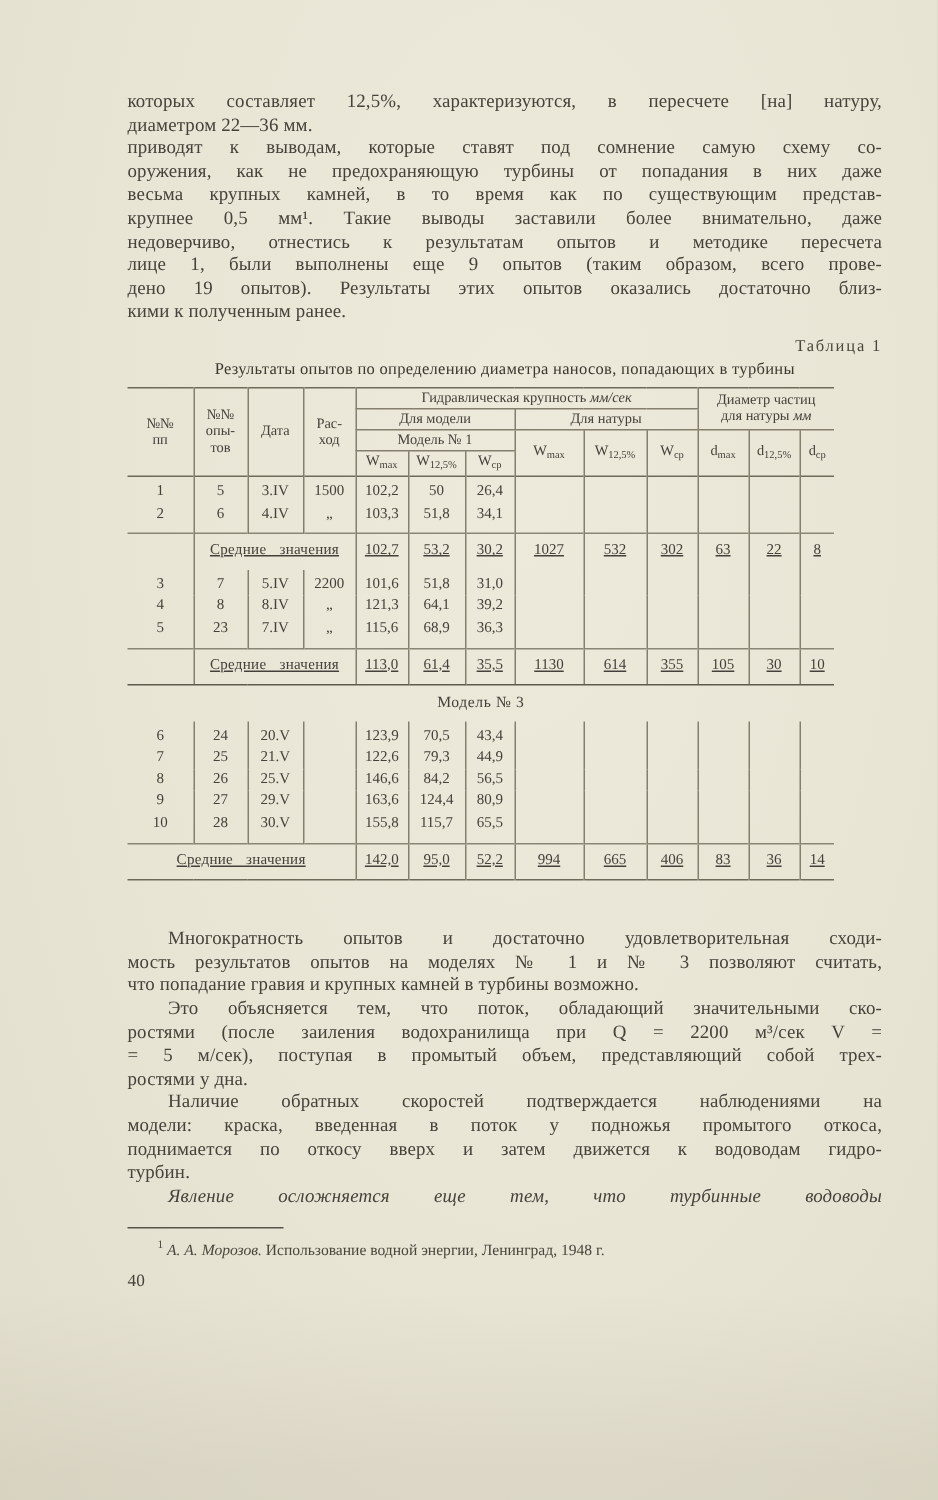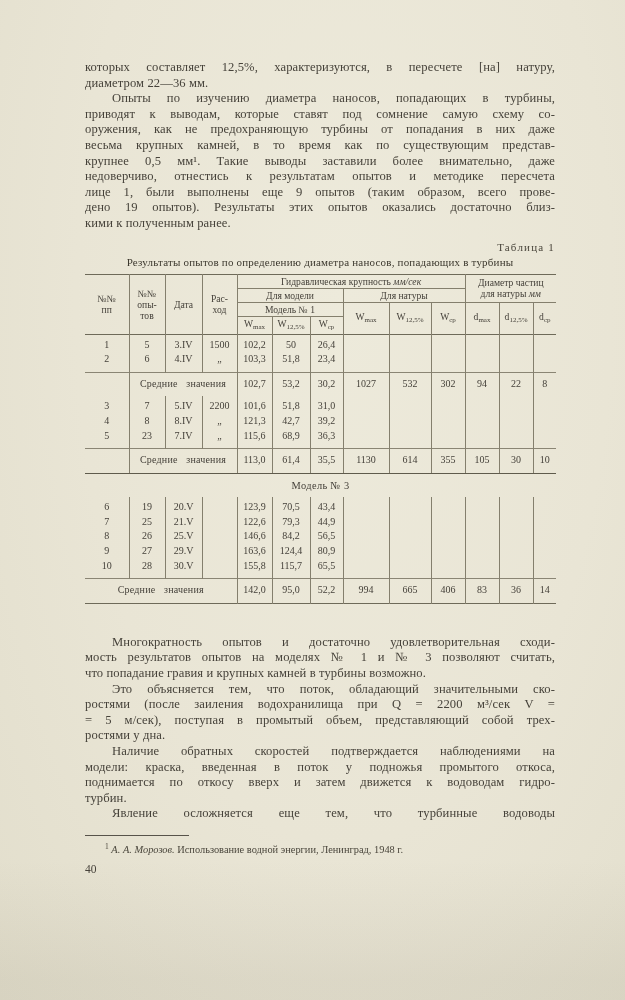--- a/index.html
+++ b/index.html
@@ -6,32 +6,32 @@
   body{
     width:625px;height:1000px;
     font-family:"Liberation Serif","DejaVu Serif",serif;
     background:#d8d4c4;
     overflow:hidden;
   }
   .page{
     position:relative;
     width:625px;height:1000px;
     box-sizing:border-box;
-    padding:60px 70px 0 85px;
+    padding:60px 37px 0 85px;
     background:
       linear-gradient(180deg, rgba(0,0,0,0) 86%, rgba(90,82,60,0.08) 98%),
       radial-gradient(ellipse at 55% 30%, #edeadb 0%, #e9e5d5 55%, #e2decc 100%);
     color:#46423a;
   }
   
   .para{font-size:12.6px;line-height:15.6px;letter-spacing:0.1px;}
   .tline{text-align:justify;text-align-last:justify;}
   .tline.tlast{text-align-last:auto;}
   .tline.tindent{text-indent:27px;}
-  .jlast .tline{text-align-last:justify !important;}
+  .jlast .tline{text-align-last:justify !important;font-style:italic;}
 
   
   .tbl-label{
     margin-top:9px;
     text-align:right;
     font-size:11px;
     letter-spacing:1.2px;
     color:#4a463c;
   }
   .tbl-caption{
@@ -63,21 +63,21 @@
   .t .no-bl{border-left:none;}
   .t thead th{font-size:9.6px;line-height:11px;}
   .t thead .pre{white-space:pre-line;}
   .t thead .rule-b{border-bottom:1px solid #847f6d;}
   .t tbody td{font-size:10px;line-height:12.6px;}
   .t tbody tr:first-child td{border-top:1px solid #6e6a59;}
   .t sub{font-size:7px;vertical-align:-2px;letter-spacing:0;}
   .t .unit{font-style:italic;}
   .t tr.row-first td{padding-top:4px;}
   .t tr.row-last td{padding-bottom:6px;}
-  .t tr.avg-row td{border-top:1px solid #8a8574;padding-top:5px;padding-bottom:6px;}
+  .t tr.avg-row td{border-top:1px solid #8a8574;padding-top:5px;padding-bottom:6px;text-decoration:underline;}
   .t tr.avg-row.heavy td{border-bottom:1.8px solid #5f5b4c;}
   .t tr.avg-row .avg-label{word-spacing:6px;letter-spacing:0.2px;}
   .t tr.section-row td{padding:6px 0 5px;font-size:10.4px;letter-spacing:0.4px;}
 
   
   .foot-rule{margin-top:13px;width:104px;border-top:1px solid #57534a;}
   .footnote{margin-top:4px;font-size:10.4px;line-height:13px;text-indent:20px;color:#4a463c;}
   .footnote .auth{font-style:italic;}
   .footnote sup{font-size:7.5px;}
   .page-num{margin-top:7px;font-size:11.5px;color:#46423a;}
@@ -86,21 +86,20 @@
 <body>
 
 <div class="page">
 
   <div class="para">
       <div class="tline">которых составляет 12,5%, характеризуются,  в пересчете [на] натуру,</div>
       <div class="tline tlast">диаметром 22—36 мм.</div>
     </div>
 
   <div class="para">
-      <div class="tline tindent">Опыты по изучению диаметра наносов,  попадающих  в  турбины,</div>
       <div class="tline">приводят к выводам, которые ставят под сомнение  самую схему со-</div>
       <div class="tline">оружения, как не предохраняющую турбины от попадания в них даже</div>
       <div class="tline">весьма крупных камней, в то время как по существующим представ-</div>
       <div class="tline">крупнее 0,5 мм¹. Такие  выводы заставили более  внимательно,  даже</div>
       <div class="tline">недоверчиво, отнестись к результатам опытов и  методике  пересчета</div>
       <div class="tline">лице 1, были выполнены еще 9 опытов (таким образом, всего  прове-</div>
       <div class="tline">дено 19 опытов). Результаты этих опытов оказались достаточно близ-</div>
       <div class="tline tlast">кими к полученным ранее.</div>
     </div>
 
@@ -173,38 +172,38 @@
           <td></td>
           <td></td>
         </tr>
         <tr class="data-row row-last">
           <td class="no-bl">2</td>
           <td>6</td>
           <td>4.IV</td>
           <td>„</td>
           <td>103,3</td>
           <td>51,8</td>
-          <td>23,4</td>
+          <td>34,1</td>
           <td></td>
           <td></td>
           <td></td>
           <td></td>
           <td></td>
           <td></td>
         </tr>
         <tr class="avg-row">
           <td class="no-bl"></td>
           <td class="avg-label" colspan="3">Средние значения</td>
           <td>102,7</td>
           <td>53,2</td>
           <td>30,2</td>
           <td>1027</td>
           <td>532</td>
           <td>302</td>
-          <td>94</td>
+          <td>63</td>
           <td>22</td>
           <td>8</td>
         </tr>
         <tr class="data-row row-first">
           <td class="no-bl">3</td>
           <td>7</td>
           <td>5.IV</td>
           <td>2200</td>
           <td>101,6</td>
           <td>51,8</td>
@@ -215,21 +214,21 @@
           <td></td>
           <td></td>
           <td></td>
         </tr>
         <tr class="data-row">
           <td class="no-bl">4</td>
           <td>8</td>
           <td>8.IV</td>
           <td>„</td>
           <td>121,3</td>
-          <td>42,7</td>
+          <td>64,1</td>
           <td>39,2</td>
           <td></td>
           <td></td>
           <td></td>
           <td></td>
           <td></td>
           <td></td>
         </tr>
         <tr class="data-row row-last">
           <td class="no-bl">5</td>
@@ -257,21 +256,21 @@
           <td>355</td>
           <td>105</td>
           <td>30</td>
           <td>10</td>
         </tr>
         <tr class="section-row">
           <td class="no-bl" colspan="13">Модель № 3</td>
         </tr>
         <tr class="data-row row-first">
           <td class="no-bl">6</td>
-          <td>19</td>
+          <td>24</td>
           <td>20.V</td>
           <td></td>
           <td>123,9</td>
           <td>70,5</td>
           <td>43,4</td>
           <td></td>
           <td></td>
           <td></td>
           <td></td>
           <td></td>

